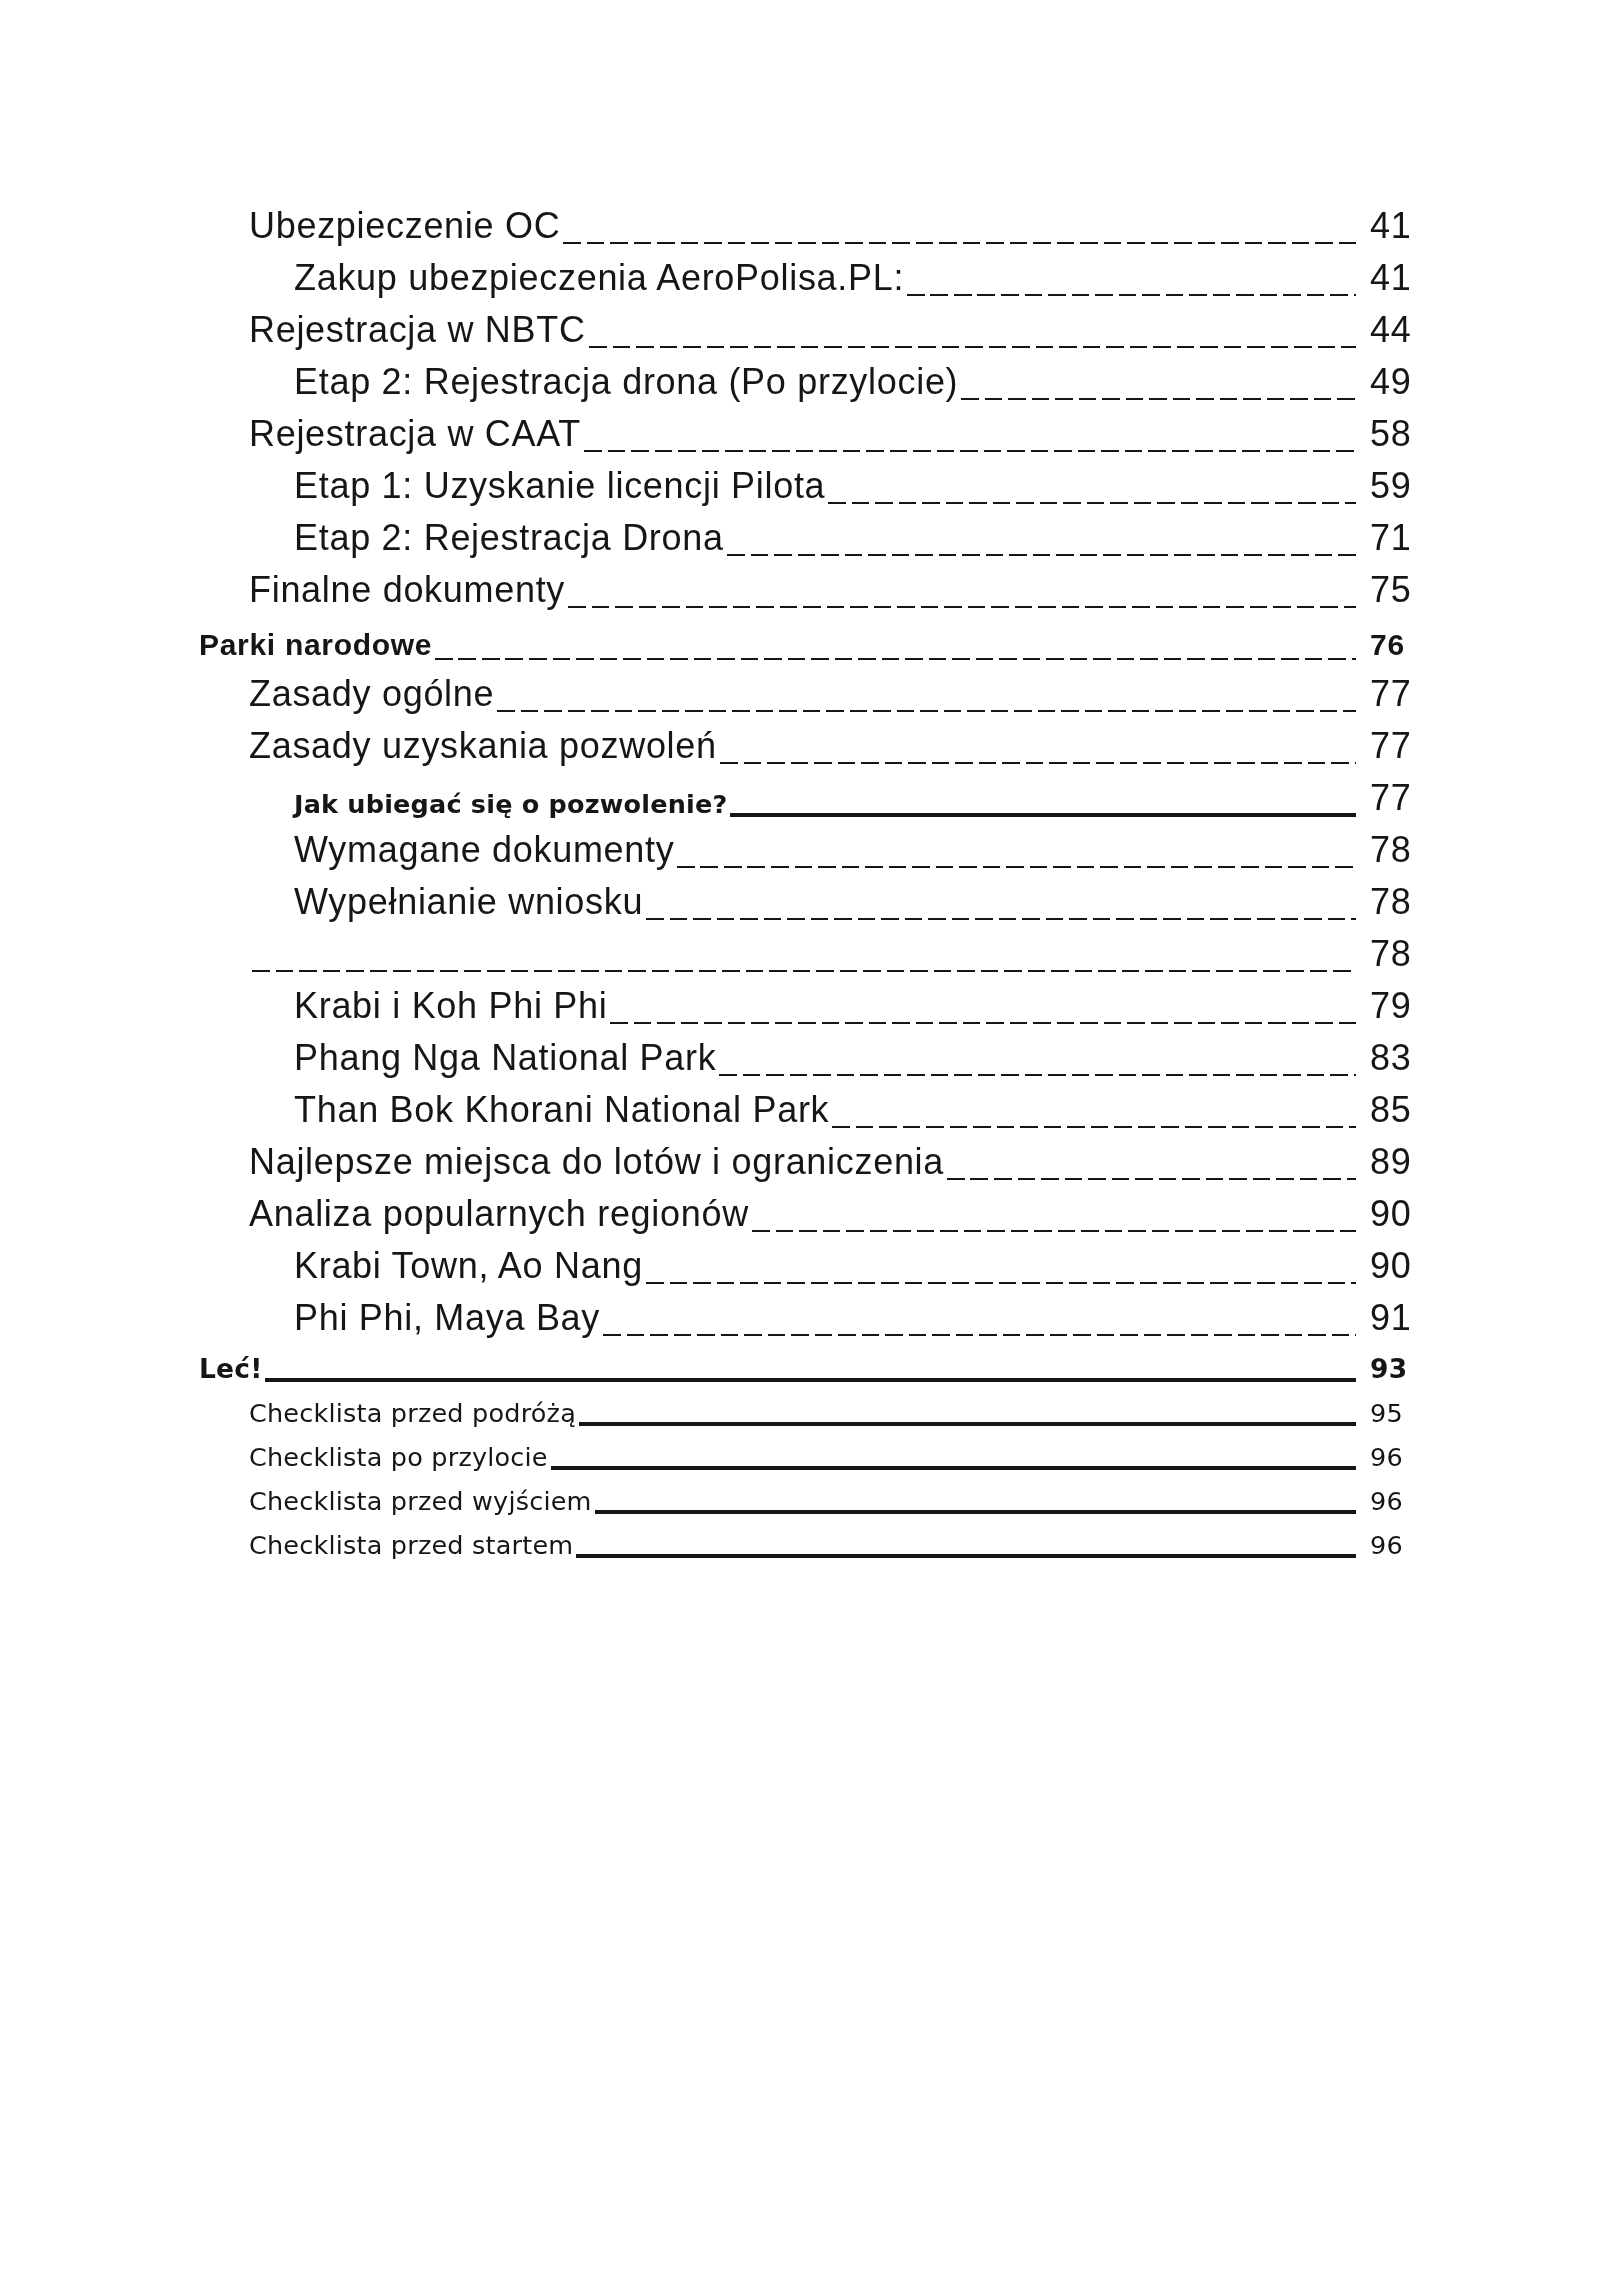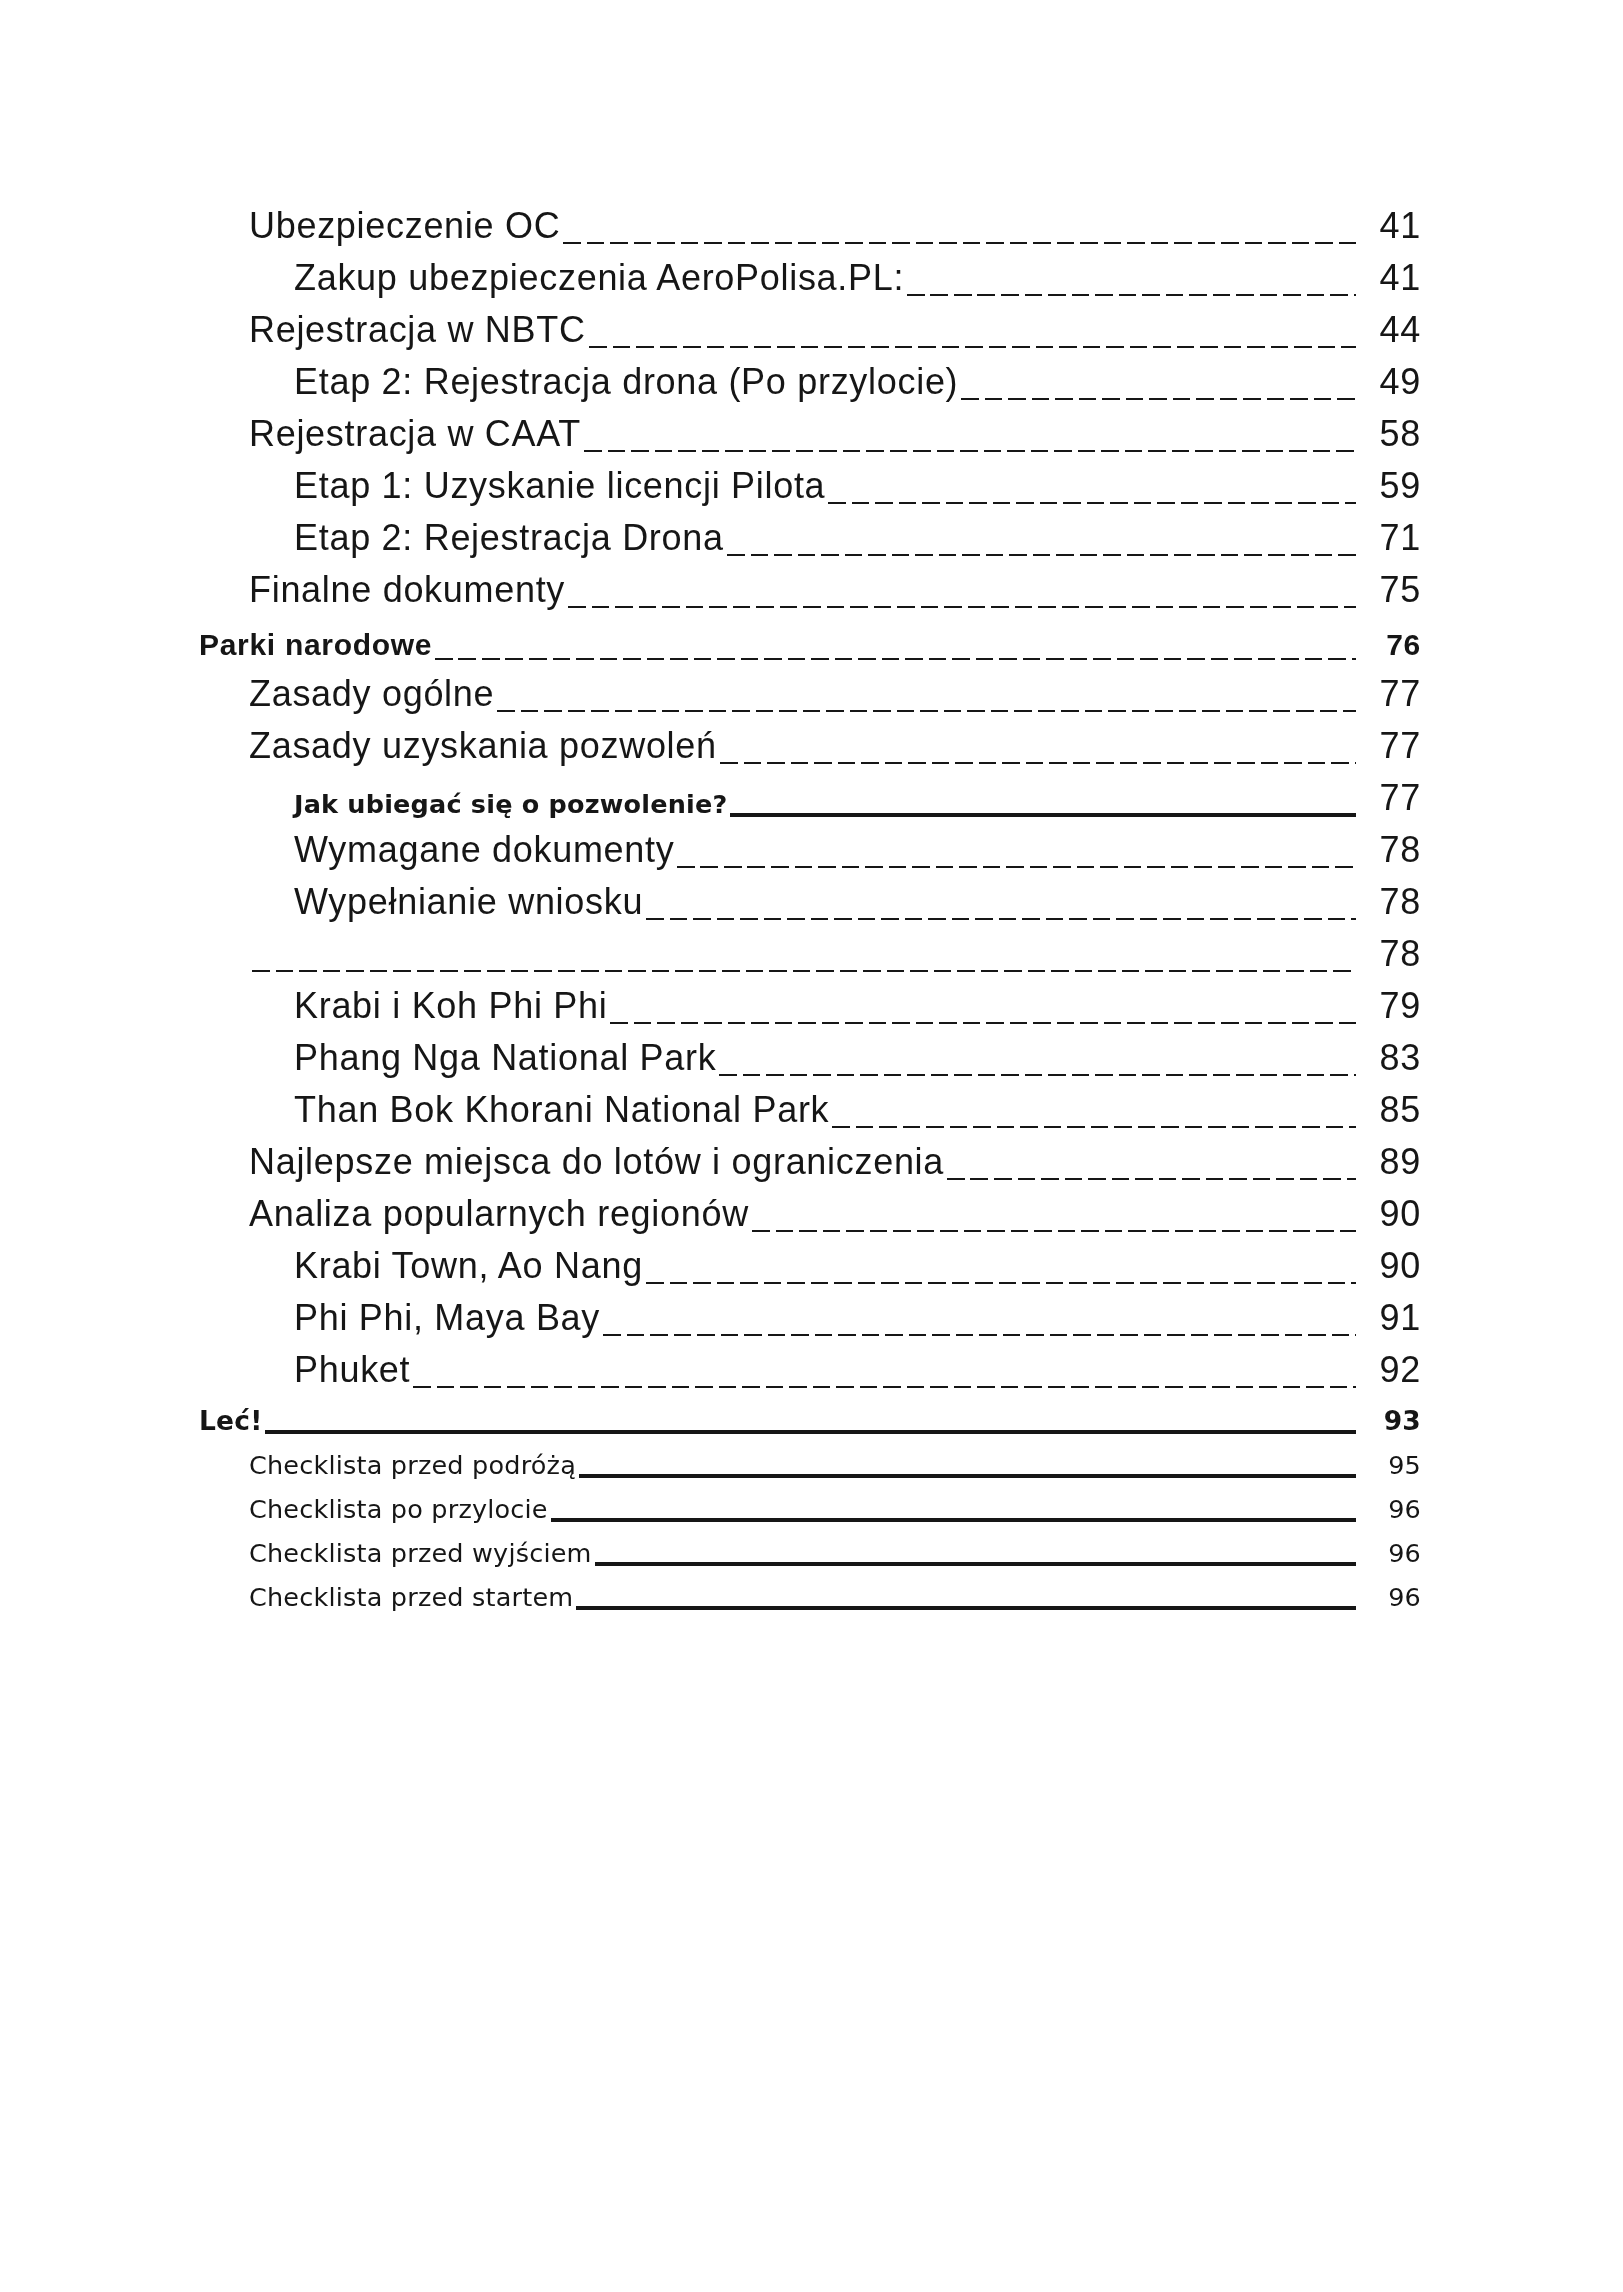--- a/index.html
+++ b/index.html
@@ -25,21 +25,21 @@
   .lvl1{padding-left:50px;}
   .lvl2{padding-left:95px;}
   .label,.page-num{white-space:nowrap;line-height:1;}
   
   .main{font-family:"Liberation Sans",sans-serif;font-size:36px;font-weight:400;letter-spacing:0.7px;padding-bottom:8.8px;}
   .main-bold{font-family:"Liberation Sans",sans-serif;font-size:30px;font-weight:700;letter-spacing:0.7px;padding-bottom:8.8px;}
   
   .alt{font-family:"DejaVu Sans",sans-serif;font-size:25.5px;font-weight:400;letter-spacing:0.2px;padding-bottom:7.8px;}
   .alt-semibold{font-family:"DejaVu Sans",sans-serif;font-size:25.5px;font-weight:700;letter-spacing:0.2px;padding-bottom:7.8px;}
   .alt-bold{font-family:"DejaVu Sans",sans-serif;font-size:26.5px;font-weight:700;letter-spacing:0.2px;padding-bottom:7.8px;}
-  .page-num{min-width:51px;text-align:right;}
+  .page-num{min-width:51px;text-align:left;}
   .leader{
     flex:1 1 auto;
     margin:0 13.7px 8.8px 2.9px;
     height:2px;
   }
   .leader.dashed{
     background:repeating-linear-gradient(to right,#161616 0 17.6px,transparent 17.6px 23.5px);
   }
   .leader.solid{
     height:3.9px;
@@ -154,25 +154,20 @@
       <div class="row normal lvl2">
         <span class="label main">Krabi Town, Ao Nang</span>
         <div class="leader dashed"></div>
         <span class="page-num main">90</span>
       </div>
       <div class="row normal lvl2">
         <span class="label main">Phi Phi, Maya Bay</span>
         <div class="leader dashed"></div>
         <span class="page-num main">91</span>
       </div>
-      <div class="row normal lvl2">
-        <span class="label main">Phuket</span>
-        <div class="leader dashed"></div>
-        <span class="page-num main">92</span>
-      </div>
       <div class="row lec lvl0">
         <span class="label alt-bold">Leć!</span>
         <div class="leader solid"></div>
         <span class="page-num alt-bold">93</span>
       </div>
       <div class="row compact lvl1">
         <span class="label alt">Checklista przed podróżą</span>
         <div class="leader solid"></div>
         <span class="page-num alt">95</span>
       </div>

